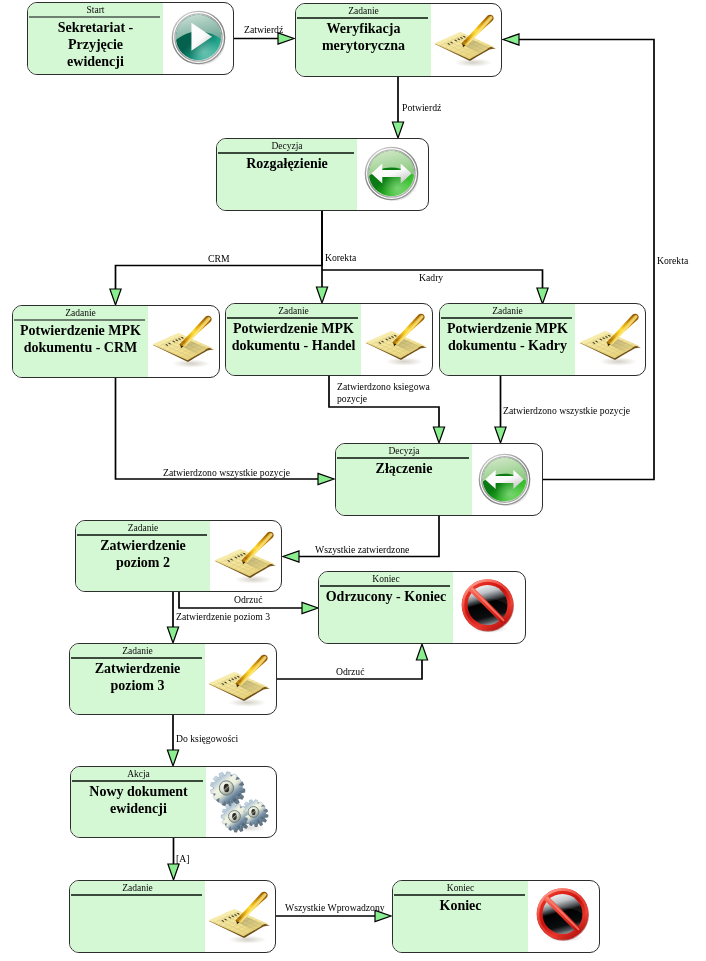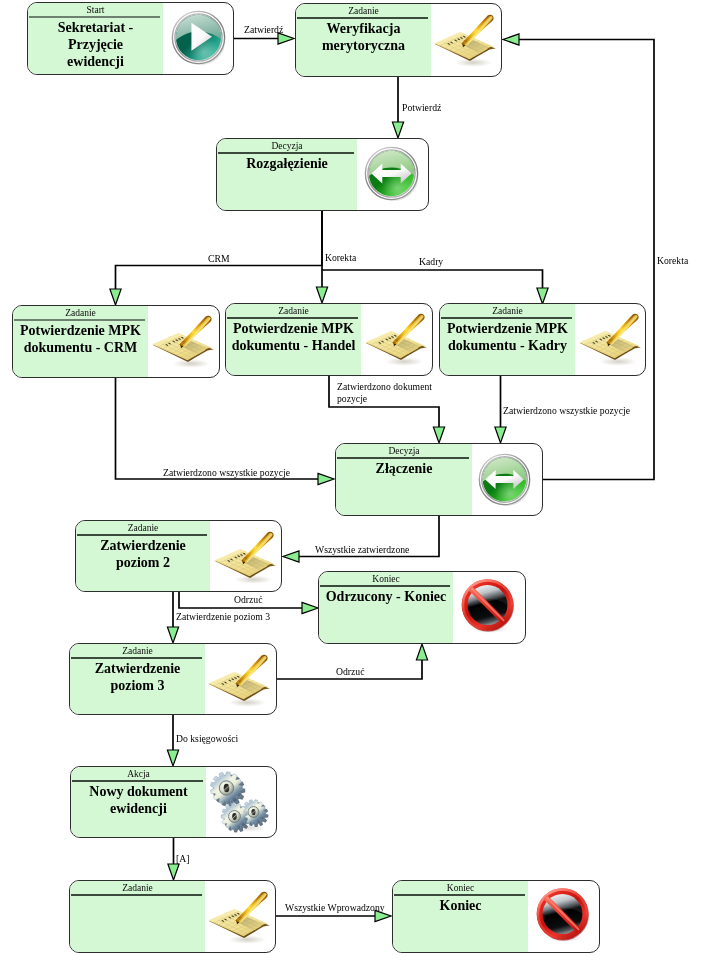--- a/index.html
+++ b/index.html
@@ -959,23 +959,23 @@
 <circle cx="27" cy="27.5" r="24" fill="none" stroke="url(#fb_ringHi)" stroke-width="2.4"></circle>
 <path d="M12.0 9.0 L45.4 42.4 L41.6 46.2 L8.2 12.8 Z" fill="url(#fb_bar)"></path>
 <path d="M12.0 10.4 L44.0 42.4 L42.6 43.8 L10.6 11.8 Z" fill="#ff8d7c" opacity="0.7"></path>
 </svg></div>
     </div>
   <div id="labellayer">
       <div class="elabel" style="left: 232px; top: 24px; color: rgb(0, 0, 0);">Zatwierdź</div>
       <div class="elabel" style="left: 390px; top: 102px; color: rgb(0, 0, 0);">Potwierdź</div>
       <div class="elabel" style="left: 196px; top: 253px; color: rgb(0, 0, 0);">CRM</div>
       <div class="elabel" style="left: 313px; top: 252px; color: rgb(0, 0, 0);">Korekta</div>
-      <div class="elabel" style="left: 407px; top: 256px; color: rgb(0, 0, 0);">Kadry</div>
+      <div class="elabel" style="left: 407px; top: 272px; color: rgb(0, 0, 0);">Kadry</div>
       <div class="elabel" style="left: 151px; top: 467px; color: rgb(0, 0, 0);">Zatwierdzono wszystkie pozycje</div>
-      <div class="elabel" style="left: 325px; top: 381px; color: rgb(0, 0, 0);">Zatwierdzono dokument
+      <div class="elabel" style="left: 325px; top: 381px; color: rgb(0, 0, 0);">Zatwierdzono ksiegowa
 pozycje</div>
       <div class="elabel" style="left: 491px; top: 405px; color: rgb(0, 0, 0);">Zatwierdzono wszystkie pozycje</div>
       <div class="elabel" style="left: 645px; top: 255px; color: rgb(0, 0, 0);">Korekta</div>
       <div class="elabel" style="left: 303px; top: 544px; color: rgb(0, 0, 0);">Wszystkie zatwierdzone</div>
       <div class="elabel" style="left: 222px; top: 594px; color: rgb(0, 0, 0);">Odrzuć</div>
       <div class="elabel" style="left: 164px; top: 611px; color: rgb(0, 0, 0);">Zatwierdzenie poziom 3</div>
       <div class="elabel" style="left: 324px; top: 666px; color: rgb(0, 0, 0);">Odrzuć</div>
       <div class="elabel" style="left: 164px; top: 733px; color: rgb(0, 0, 0);">Do księgowości</div>
       <div class="elabel" style="left: 164px; top: 853px; color: rgb(0, 0, 0);">[A]</div>
       <div class="elabel" style="left: 273px; top: 902px; color: rgb(0, 0, 0);">Wszystkie Wprowadzony</div>

